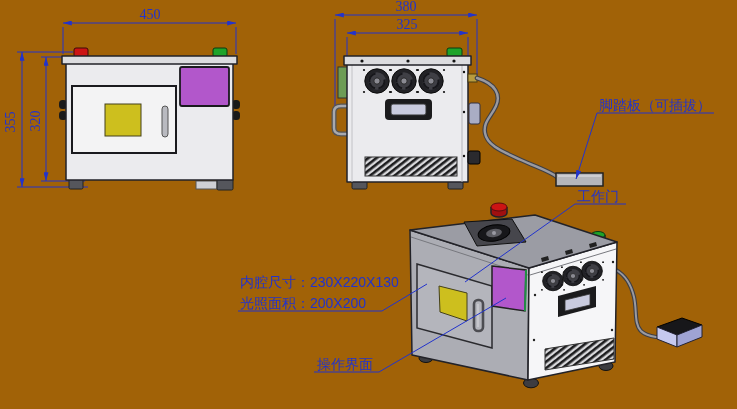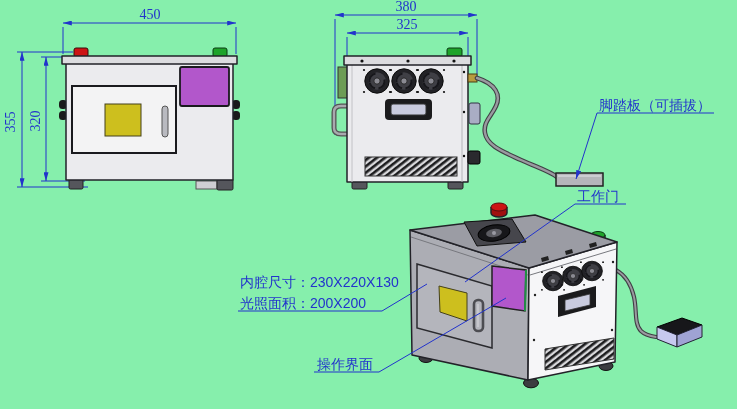--- a/index.html
+++ b/index.html
@@ -1,16 +1,16 @@
 <!DOCTYPE html>
 <html><head>
 <meta charset="utf-8">
 <style>
   html,body{margin:0;padding:0;background:#ffffff;}
-  .canvas{position:relative;width:737px;height:409px;background:#86efac;overflow:hidden;
+  .canvas{position:relative;width:737px;height:409px;background:#a16207;overflow:hidden;
           font-family:"Liberation Sans",sans-serif;}
   svg text{user-select:none;}
   .ann{stroke:#2233cc;stroke-width:1;fill:none;}
   .dimtext{fill:#2233cc;font:14px "Liberation Serif",serif;}
   .lbltext{fill:#2233cc;font:14px "Liberation Sans",sans-serif;}
   .edge{stroke:#222228;stroke-width:1.5;stroke-linejoin:round;}
 </style>
 </head>
 <body>
 

